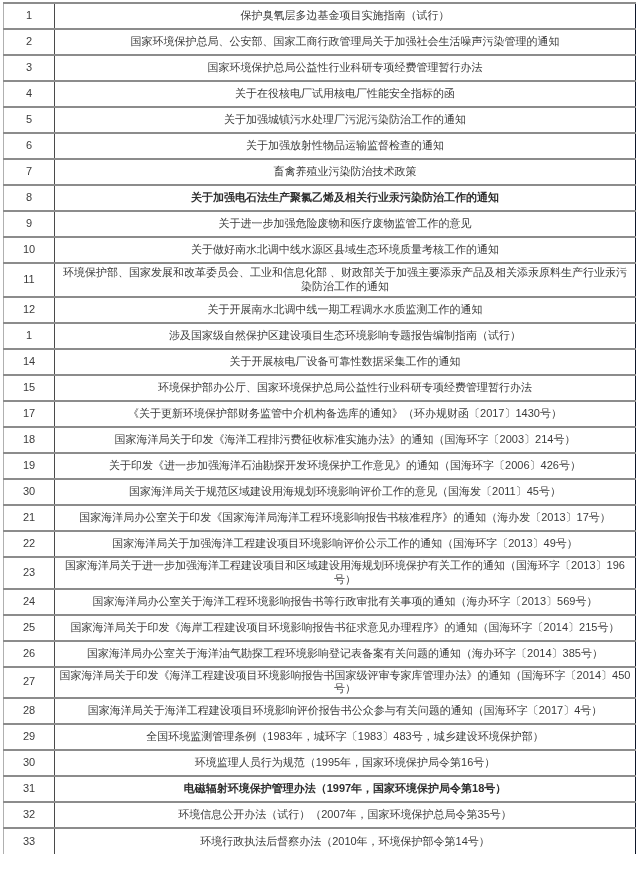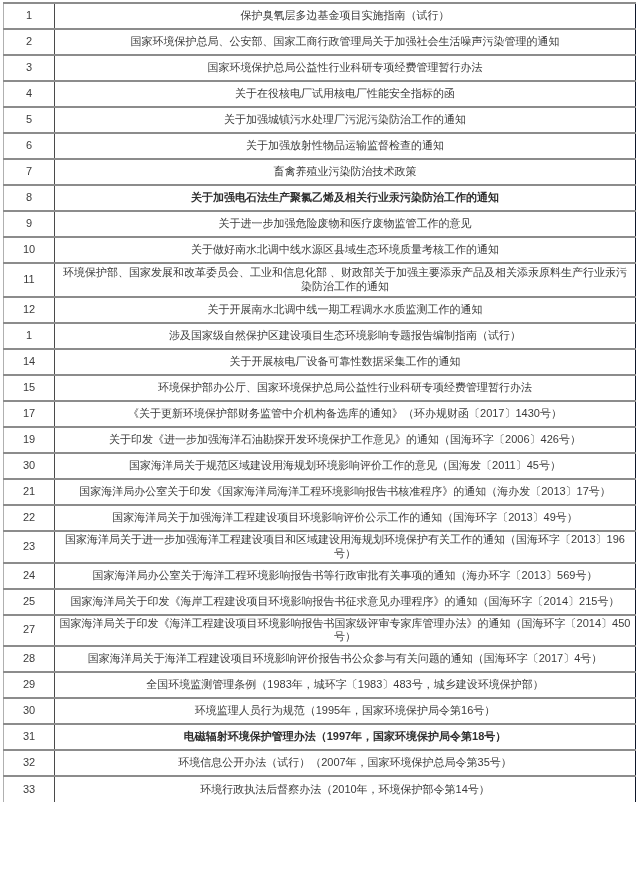--- a/index.html
+++ b/index.html
@@ -126,20 +126,24 @@
         </tr>
         <tr>
           <td class="num-cell">15</td>
           <td class="title-cell">环境保护部办公厅、国家环境保护总局公益性行业科研专项经费管理暂行办法</td>
         </tr>
         <tr>
           <td class="num-cell">17</td>
           <td class="title-cell">《关于更新环境保护部财务监管中介机构备选库的通知》（环办规财函〔2017〕1430号）</td>
         </tr>
         <tr>
+          <td class="num-cell">18</td>
+          <td class="title-cell">国家海洋局关于印发《海洋工程排污费征收标准实施办法》的通知（国海环字〔2003〕214号）</td>
+        </tr>
+        <tr>
           <td class="num-cell">19</td>
           <td class="title-cell">关于印发《进一步加强海洋石油勘探开发环境保护工作意见》的通知（国海环字〔2006〕426号）</td>
         </tr>
         <tr>
           <td class="num-cell">30</td>
           <td class="title-cell">国家海洋局关于规范区域建设用海规划环境影响评价工作的意见（国海发〔2011〕45号）</td>
         </tr>
         <tr>
           <td class="num-cell">21</td>
           <td class="title-cell">国家海洋局办公室关于印发《国家海洋局海洋工程环境影响报告书核准程序》的通知（海办发〔2013〕17号）</td>
@@ -152,20 +156,24 @@
           <td class="num-cell">23</td>
           <td class="title-cell">国家海洋局关于进一步加强海洋工程建设项目和区域建设用海规划环境保护有关工作的通知（国海环字〔2013〕196号）</td>
         </tr>
         <tr>
           <td class="num-cell">24</td>
           <td class="title-cell">国家海洋局办公室关于海洋工程环境影响报告书等行政审批有关事项的通知（海办环字〔2013〕569号）</td>
         </tr>
         <tr>
           <td class="num-cell">25</td>
           <td class="title-cell">国家海洋局关于印发《海岸工程建设项目环境影响报告书征求意见办理程序》的通知（国海环字〔2014〕215号）</td>
+        </tr>
+        <tr>
+          <td class="num-cell">26</td>
+          <td class="title-cell">国家海洋局办公室关于海洋油气勘探工程环境影响登记表备案有关问题的通知（海办环字〔2014〕385号）</td>
         </tr>
         <tr>
           <td class="num-cell">27</td>
           <td class="title-cell">国家海洋局关于印发《海洋工程建设项目环境影响报告书国家级评审专家库管理办法》的通知（国海环字〔2014〕450号）</td>
         </tr>
         <tr>
           <td class="num-cell">28</td>
           <td class="title-cell">国家海洋局关于海洋工程建设项目环境影响评价报告书公众参与有关问题的通知（国海环字〔2017〕4号）</td>
         </tr>
         <tr>

